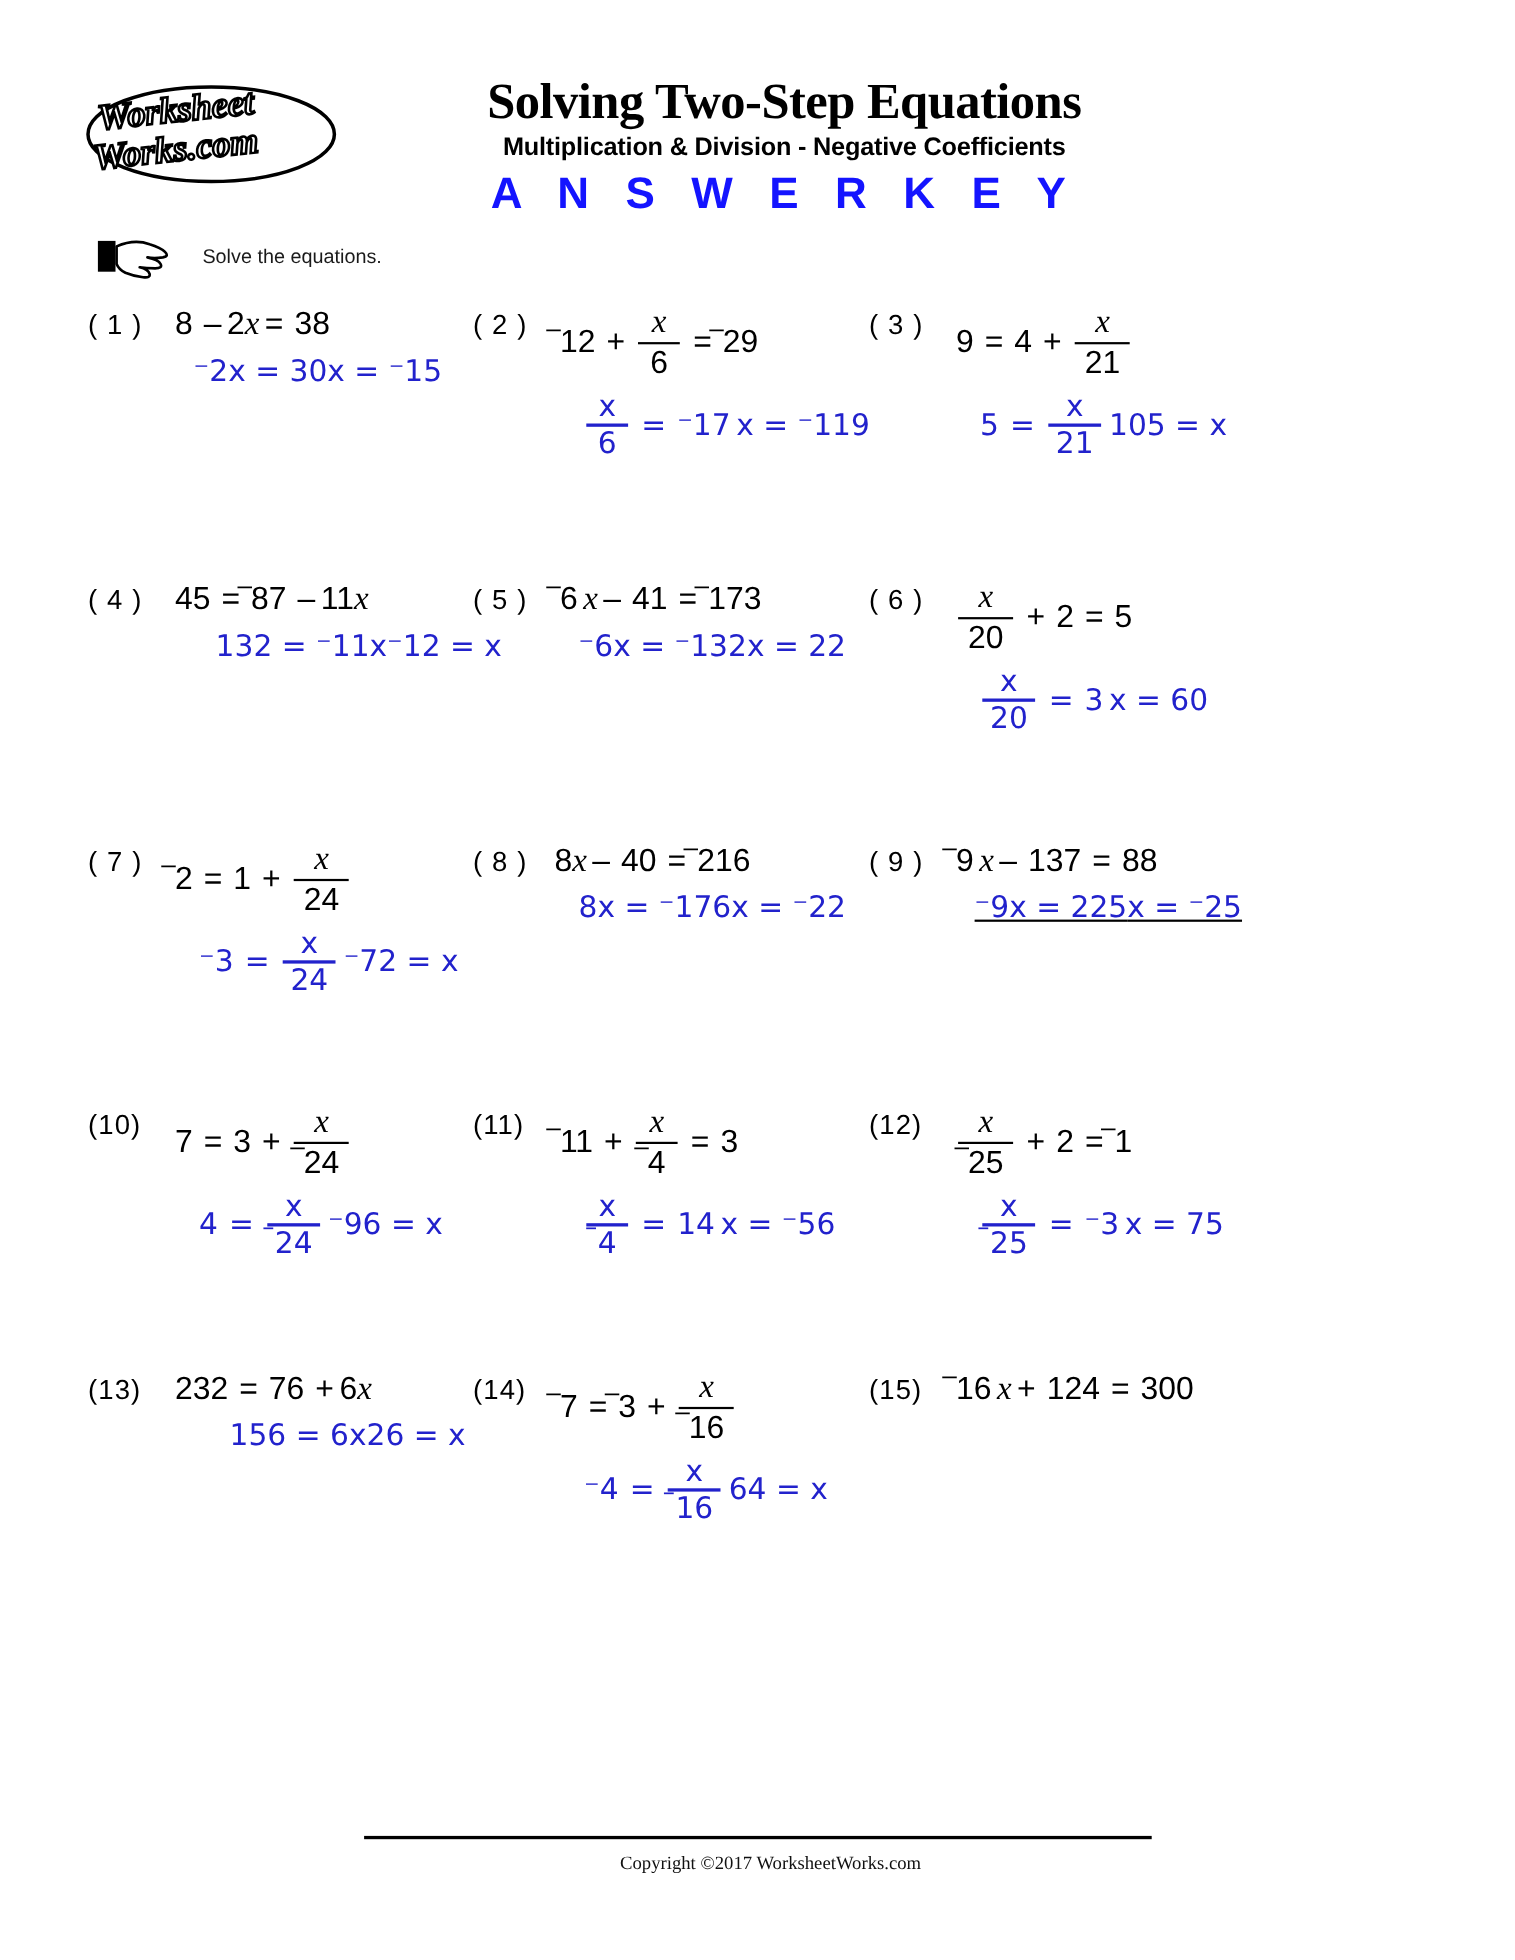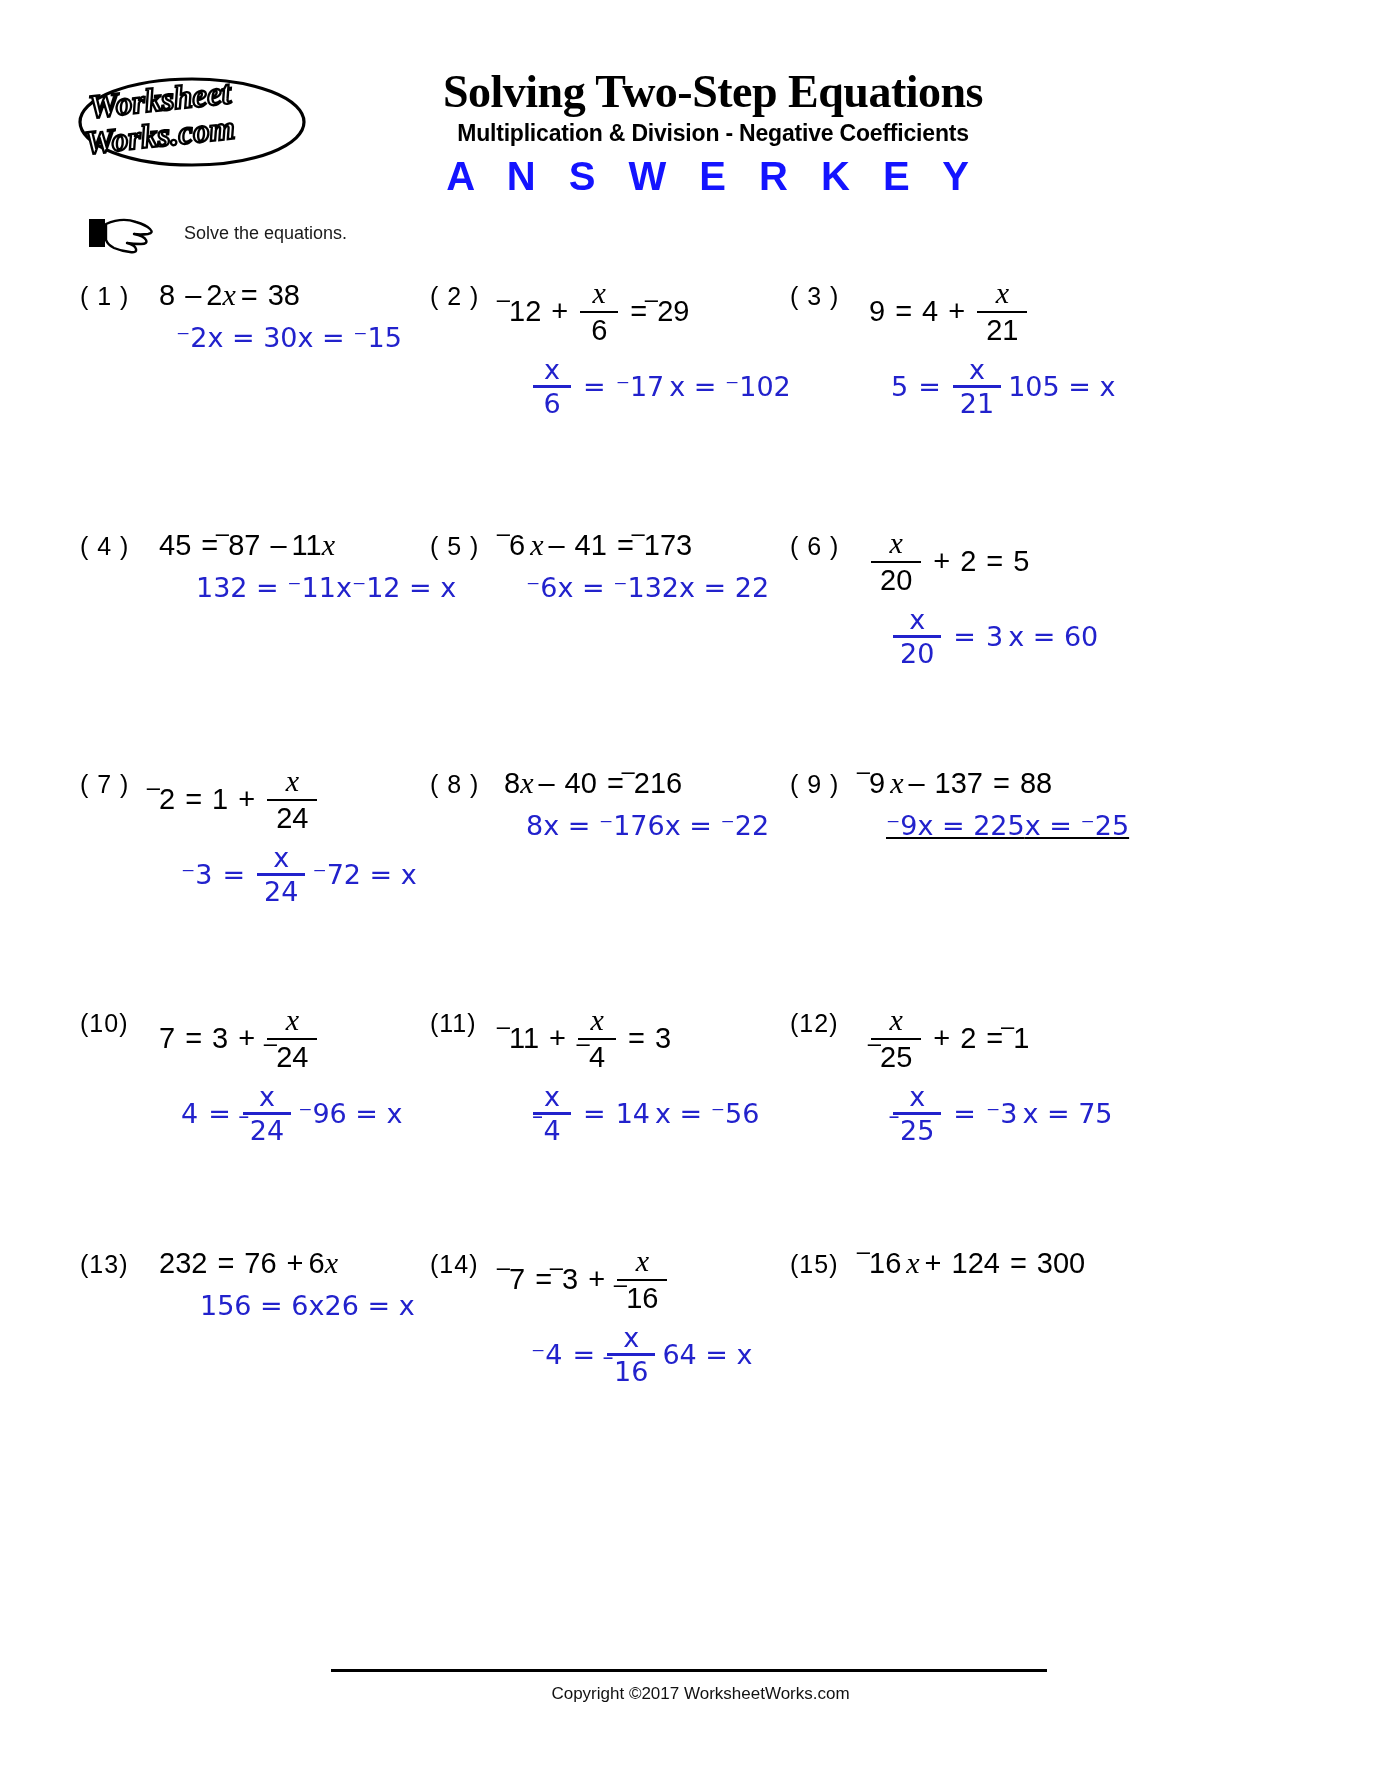--- a/index.html
+++ b/index.html
@@ -71,21 +71,21 @@
   }
   .ans .tok{margin:0 5px;}
   .ansline{margin-top:6px;display:flex;}
   .ans .frac .bar{background:#2222cc;height:2.5px;}
   .ans .frac .n,.ans .frac .d{padding:0 7px;}
   .ansblock{display:flex;flex-direction:row;}
 
   
   .footer{position:absolute;left:0;bottom:78px;width:1377px;text-align:center;}
   .rule{width:716px;height:3px;background:#000;margin:0 auto 12px auto;}
-  .copy{font-size:17px;color:#111;font-family:Liberation Sans, sans-serif;padding-left:24px;}
+  .copy{font-size:17px;color:#111;font-family:Liberation Serif, serif;padding-left:24px;}
 </style>
 </head>
 <body>
 
 <div class="sheet">
 
   <div class="header">
 
     <div class="logo">
       <svg viewBox="0 0 250 100" width="250" height="100" aria-hidden="true">
@@ -158,21 +158,21 @@
           <div class="ans ansline">
             <span class="frac">
               <span class="n">x</span>
               <span class="bar"></span>
               <span class="d">6</span>
             </span>
             <span class="tok">=</span>
             <span class="tok">⁻17</span>
           </div>
           <div class="ans ansline">
-            <span>x = ⁻102</span>
+            <span>x = ⁻119</span>
           </div>
         </div>
       </div>
       <div class="cell" style="position: absolute; left: 790px; top: 0px; width: 400px;">
         <div class="prob">
           <div class="num">( 3 )</div>
           <div class="eqwrap">
             <div class="q">
               <span class="tok">9</span>
               <span class="tok">=</span>
@@ -460,21 +460,21 @@
             <div class="q">
               <span class="tok">232</span>
               <span class="tok">=</span>
               <span class="tok">76</span>
               <span class="tok">+</span>
               <span>6</span>
               <span class="var">x</span>
             </div>
           </div>
         </div>
-        <div class="ansblock" style="margin-left: 120px; margin-top: 4px;">
+        <div class="ansblock" style="margin-left: 72px; margin-top: 4px; justify-content: center;">
           <div class="ans ansline">
             <span>156 = 6x</span>
           </div>
           <div class="ans ansline">
             <span>26 = x</span>
           </div>
         </div>
       </div>
       <div class="cell" style="position: absolute; left: 430px; top: 968px; width: 400px;">
         <div class="prob">

